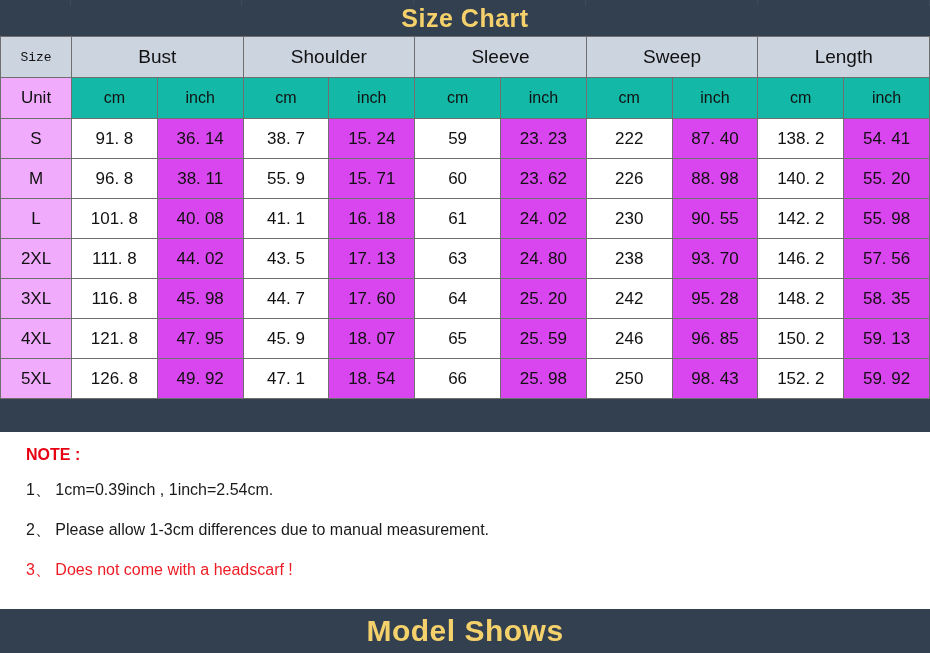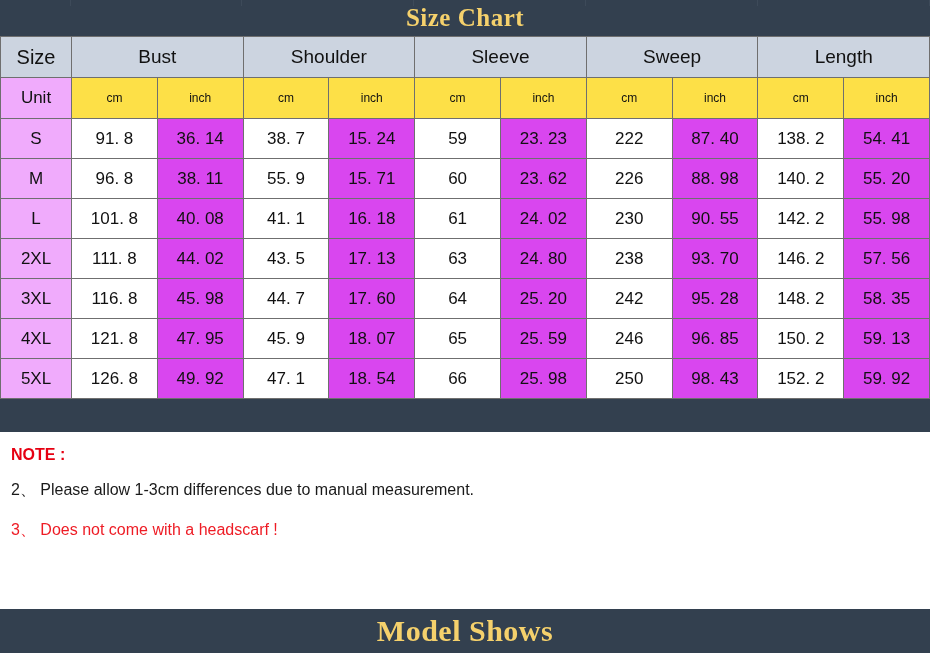--- a/index.html
+++ b/index.html
@@ -19,21 +19,20 @@
   .banner {
     background: #33404f;
     color: #f5d16c;
     text-align: center;
     font-weight: bold;
     letter-spacing: 0.5px;
     display: flex;
     align-items: center;
     justify-content: center;
     box-sizing: border-box;
-    font-family: Liberation Serif, serif;
   }
   #title-banner {
     height: 36px;
     font-size: 25px;
     position: relative;
   }
   
   #title-banner .tickrow {
     position: absolute;
     top: 0;
@@ -76,37 +75,37 @@
     white-space: nowrap;
   }
   .r-head  { height: 41px; }
   .r-unit  { height: 41px; }
   .r-data  { height: 40px; }
 
   .c-size      { width: 70px;  background: #f0abfc; }
   .c-cm        { background: #ffffff; }
   .c-inch      { background: #d946ef; }
   .c-grouphead { background: #ccd4e0; font-size: 19px; }
-  .c-unit      { background: #fde047; font-size: 12px; }
-  .c-sizehead  { background: #ccd4e0; font-size: 20px; }
+  .c-unit      { background: #14b8a6; font-size: 16px; }
+  .c-sizehead  { background: #ccd4e0; font-size: 13px; font-family: Liberation Mono, monospace; }
 
   
   .grp-start { border-left: 3px double #3a3a3a; margin-top: 12px; }
   .tbl-left  { border-left: 2px solid #4a4a4a; }
   .tbl-right { border-right: 2px solid #4a4a4a; }
 
   
   #divider-band {
     background: #33404f;
     height: 33px;
   }
 
   
   #notes {
-    padding: 14px 0 0 9px;
+    padding: 14px 0 0 24px;
     box-sizing: border-box;
   }
   .note-title {
     color: #e60012;
     font-weight: bold;
     font-size: 16px;
     margin: 0 0 16px 2px;
   }
   .note-line {
     font-size: 16px;
@@ -245,20 +244,21 @@
         <td class="c-inch tbl-right">59. 92</td>
       </tr>
     </tbody>
 </table>
 
 <div id="divider-band"></div>
 
 <div id="notes">
   <div class="note-title">NOTE :</div>
   <div id="note-list">
+      <div class="note-line">1、 1cm=0.39inch , 1inch=2.54cm.</div>
       <div class="note-line">2、 Please allow 1-3cm differences due to manual measurement.</div>
       <div class="note-line red">3、 Does not come with a headscarf !</div>
     </div>
 </div>
 
 <div id="model-banner" class="banner">
   <span>Model Shows</span>
 </div>
 
 </body></html>

